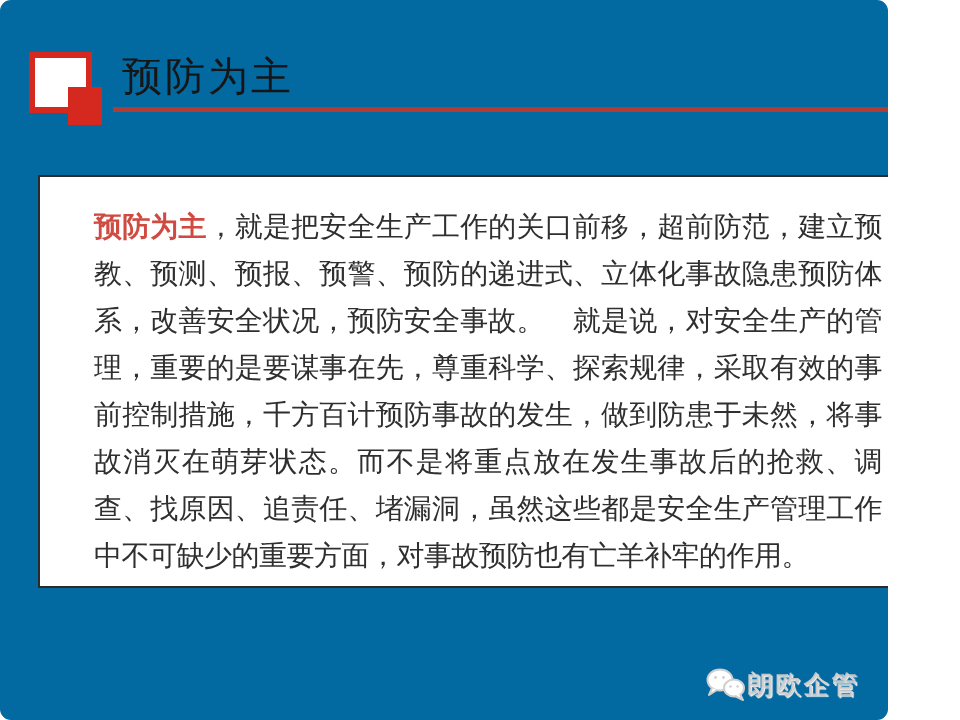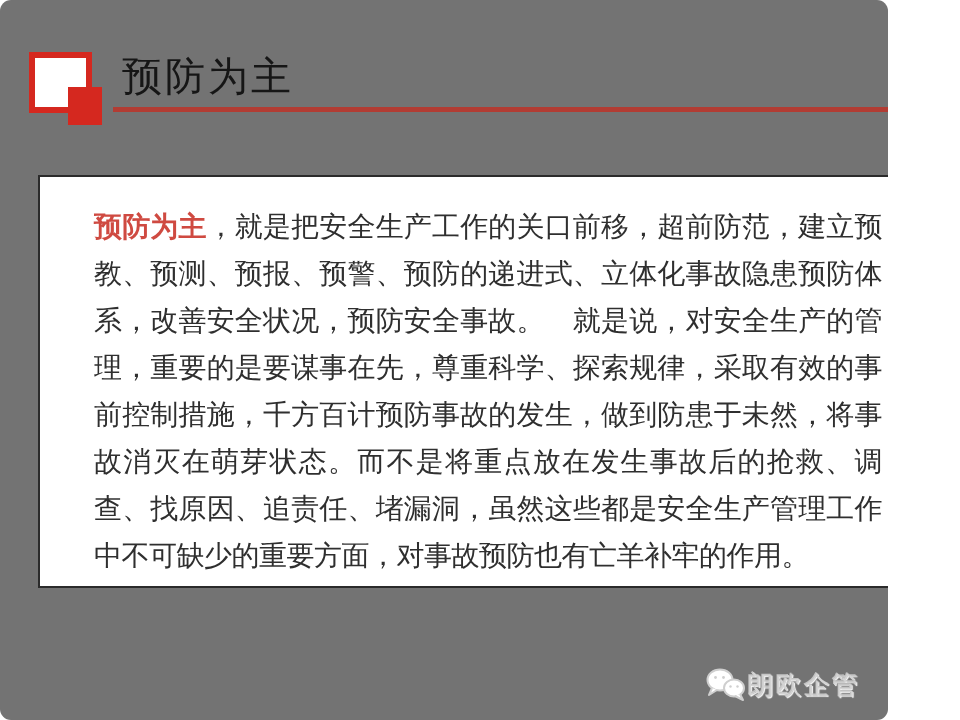--- a/index.html
+++ b/index.html
@@ -4,21 +4,21 @@
 <style>
   html, body {
     margin: 0;
     padding: 0;
     background: #ffffff;
   }
   .slide {
     position: relative;
     width: 888px;
     height: 720px;
-    background: #737373;
+    background: #0369a1;
     overflow: hidden;
     font-family: "Liberation Sans", "DejaVu Sans", sans-serif;
     border-radius: 11px;
   }
 
   
   .logo-square-outline {
     position: absolute;
     left: 29px;
     top: 52px;

